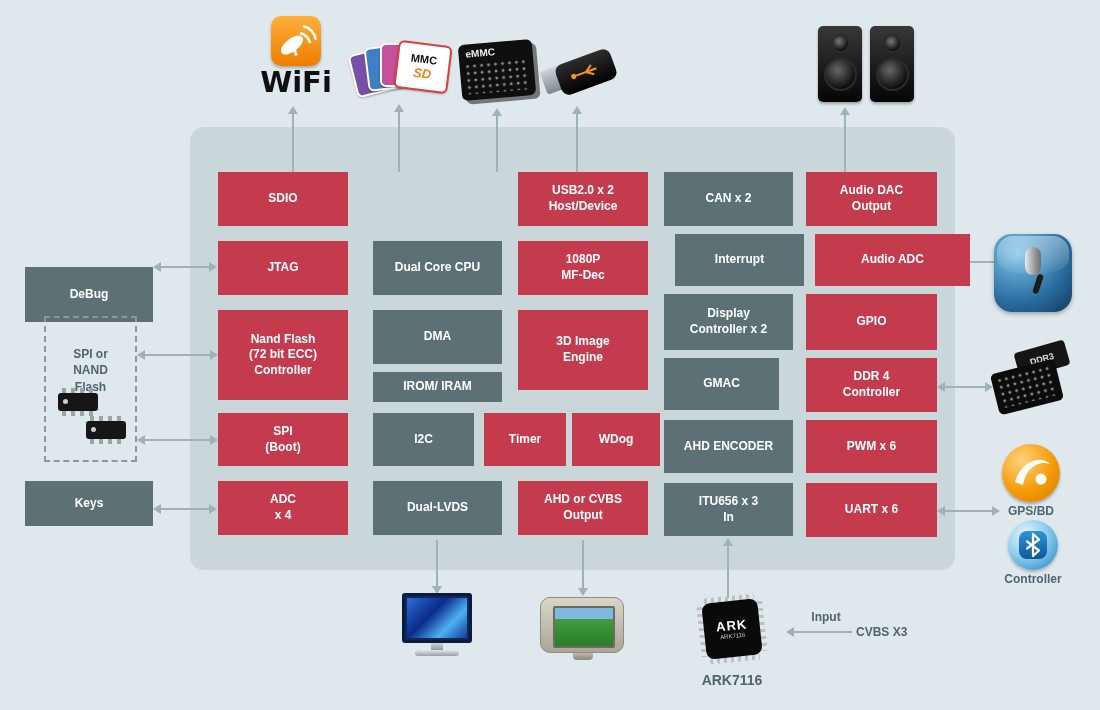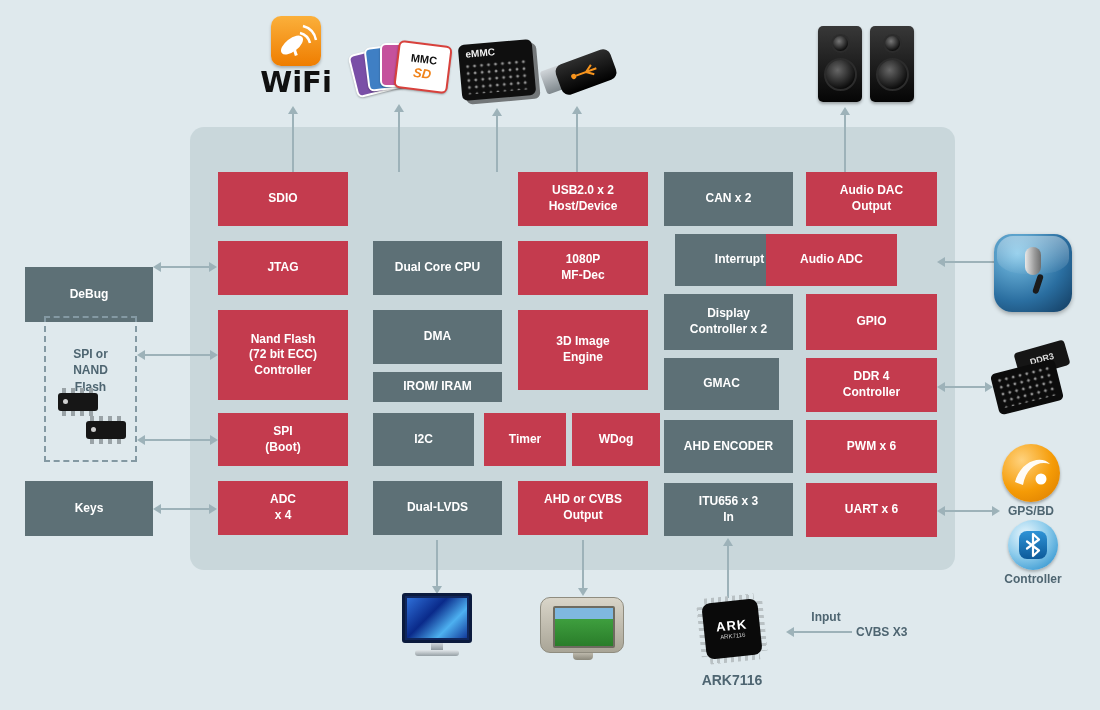--- a/index.html
+++ b/index.html
@@ -219,21 +219,21 @@
   <div class="blk slate" style="left:664px;top:234px;width:129px;height:52px;margin-left:11px;">Interrupt</div>
   <div class="blk slate" style="left:664px;top:294px;width:129px;height:56px;">Display
 Controller x 2</div>
   <div class="blk slate" style="left:664px;top:358px;width:115px;height:52px;">GMAC</div>
   <div class="blk slate" style="left:664px;top:420px;width:129px;height:53px;">AHD ENCODER</div>
   <div class="blk slate" style="left:664px;top:483px;width:129px;height:53px;">ITU656 x 3
 In</div>
 
   <div class="blk red" style="left:806px;top:172px;width:131px;height:54px;">Audio DAC
 Output</div>
-  <div class="blk red" style="left:766px;top:234px;width:131px;height:52px;">Audio ADC</div>
+  <div class="blk red" style="left:815px;top:234px;width:155px;height:52px;">Audio ADC</div>
   <div class="blk red" style="left:806px;top:294px;width:131px;height:56px;">GPIO</div>
   <div class="blk red" style="left:806px;top:358px;width:131px;height:54px;">DDR 4
 Controller</div>
   <div class="blk red" style="left:806px;top:420px;width:131px;height:53px;">PWM x 6</div>
   <div class="blk red" style="left:806px;top:483px;width:131px;height:54px;">UART x 6</div>
 
   <div class="blk slate" style="left:25px;top:239px;width:128px;height:55px;margin-top:28px;">DeBug</div>
   <div class="dashed-box">
     <span>SPI or
 NAND
@@ -242,21 +242,21 @@
       <div class="soic-legs" style="top:0;"></div>
       <div class="soic-body"></div>
       <div class="soic-legs" style="bottom:0;"></div>
     </div>
     <div class="soic" style="left:40px;top:98px;">
       <div class="soic-legs" style="top:0;"></div>
       <div class="soic-body"></div>
       <div class="soic-legs" style="bottom:0;"></div>
     </div>
   </div>
-  <div class="blk slate" style="left:25px;top:481px;width:128px;height:55px;">Keys</div>
+  <div class="blk slate" style="left:25px;top:481px;width:128px;height:45px;">Keys</div>
 
   <div class="wifi">
     <div class="wifi-tile">
       <svg width="50" height="50" viewBox="0 0 50 50">
         <ellipse cx="21" cy="29" rx="13" ry="6.5" fill="#fff" transform="rotate(-38 21 29)"></ellipse>
         <rect x="22" y="28" width="3" height="12" fill="#fff" transform="rotate(-18 23 34)"></rect>
         <path d="M29 17 q8 2 10 10" stroke="#fff" stroke-width="2.5" fill="none"></path>
         <path d="M32 10 q11 3 13 14" stroke="#fff" stroke-width="2.5" fill="none"></path>
       </svg>
     </div>

